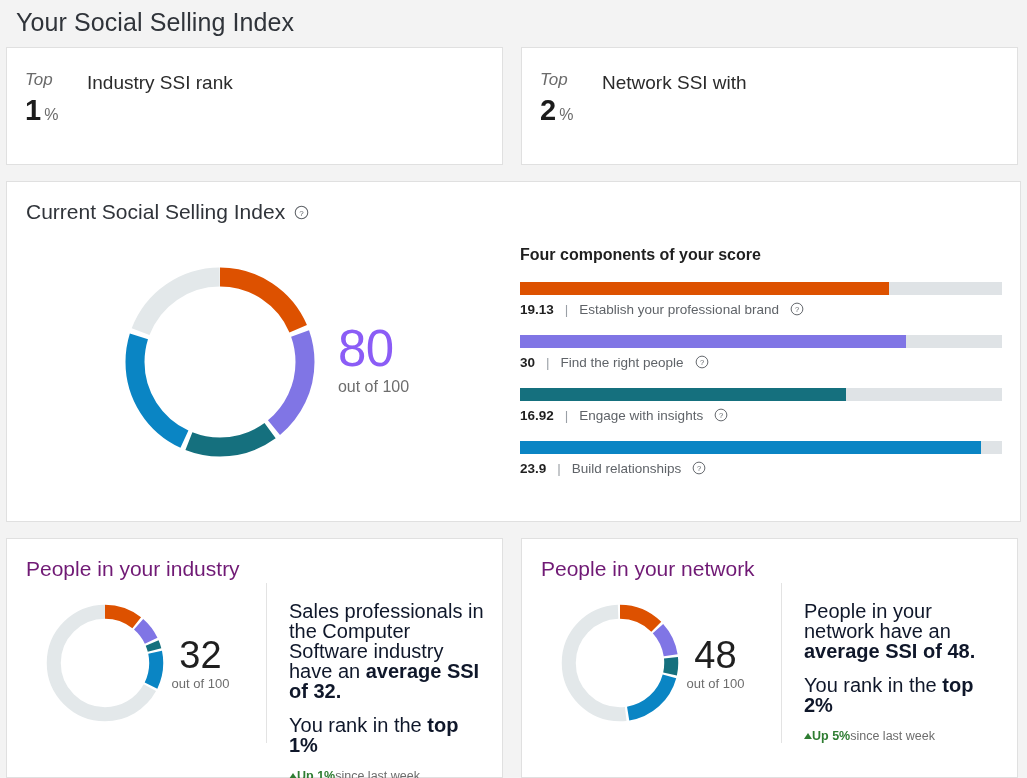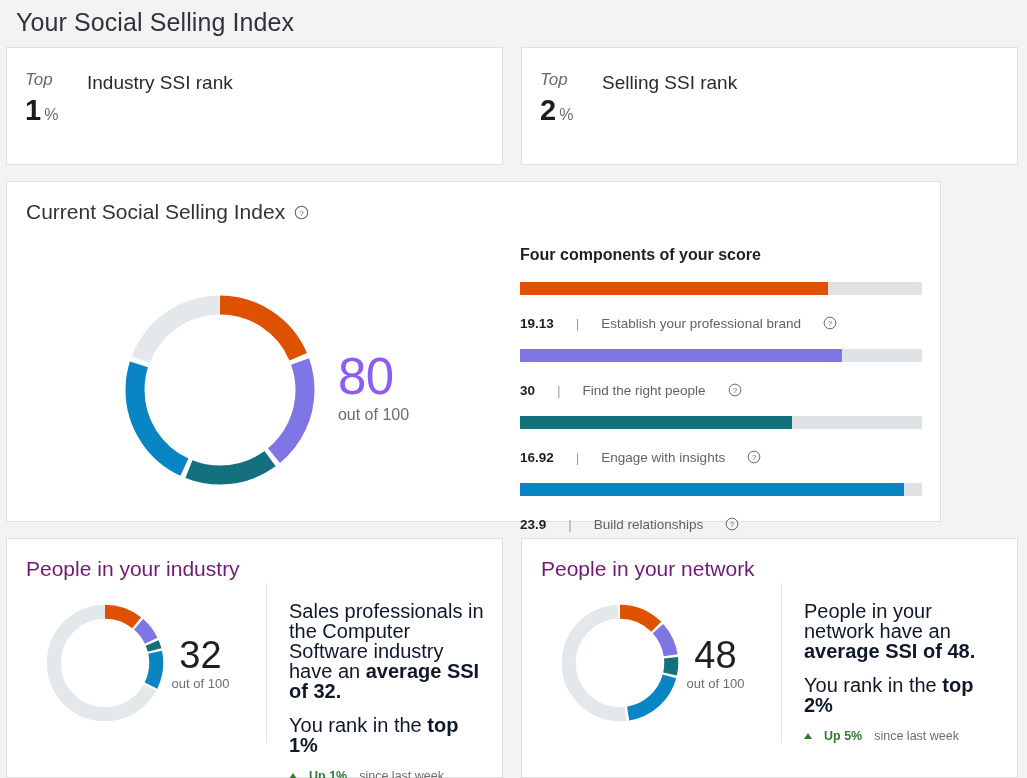--- a/index.html
+++ b/index.html
@@ -61,21 +61,21 @@
   }
   .rank-label {
     font-size: 19px;
     color: #2b2b2b;
     font-weight: 400;
     padding-top: 2px;
   }
 
   
   .ssi-card {
-    width: 935px;
+    width: 1015px;
     height: 341px;
     margin-top: 16px;
     position: relative;
   }
   .ssi-head {
     display: flex;
     align-items: center;
     gap: 9px;
     padding: 18px 0 0 19px;
   }
@@ -131,26 +131,26 @@
   .comp-item { margin-bottom: 18px; }
   .comp-track {
     height: 13px;
     background: #dfe3e6;
     width: 100%;
     position: relative;
     overflow: hidden;
   }
   .comp-fill { height: 100%; }
   .comp-caption {
-    margin-top: 21px;
+    margin-top: 7px;
     font-size: 13.5px;
     color: #6d6d6d;
     display: flex;
     align-items: center;
-    gap: 22px;
+    gap: 11px;
   }
   .comp-score { font-weight: 700; color: #1f1f1f; }
   .comp-sep { color: #9aa0a6; }
   .comp-name { color: #5f6368; }
 
   
   .bottom-row { display: flex; gap: 18px; margin-top: 16px; }
   .people-card { width: 497px; height: 240px; }
   .people-title {
     font-size: 21px;
@@ -192,21 +192,21 @@
     line-height: 20px;
     color: #0f172a;
     margin-bottom: 14px;
   }
   .people-p b { font-weight: 700; margin-top: 41px; }
   .people-delta {
     font-size: 12.5px;
     color: #6d6d6d;
     display: flex;
     align-items: center;
-    gap: 12px;
+    gap: 0;
   }
   .tri-up {
     width: 0; height: 0;
     border-left: 4.5px solid transparent;
     border-right: 4.5px solid transparent;
     border-bottom: 6px solid #2f7d32;
     display: inline-block;
   }
   .delta-strong { color: #2f7d32; font-weight: 700; }
 </style>
@@ -234,21 +234,21 @@
 
     <div class="card rank-card">
       <div class="rank-inner">
         <div class="rank-left">
           <div class="rank-top-word">Top</div>
           <div class="rank-value-line">
             <span class="rank-number">2</span>
             <span class="rank-pct">%</span>
           </div>
         </div>
-        <div class="rank-label">Selling SSI rank</div>
+        <div class="rank-label">Network SSI with</div>
       </div>
     </div>
 
   </div>
 
   <div class="card ssi-card">
 
     <div class="ssi-head">
       <div class="ssi-head-title">Current Social Selling Index</div>
       <span class="help-icon">

